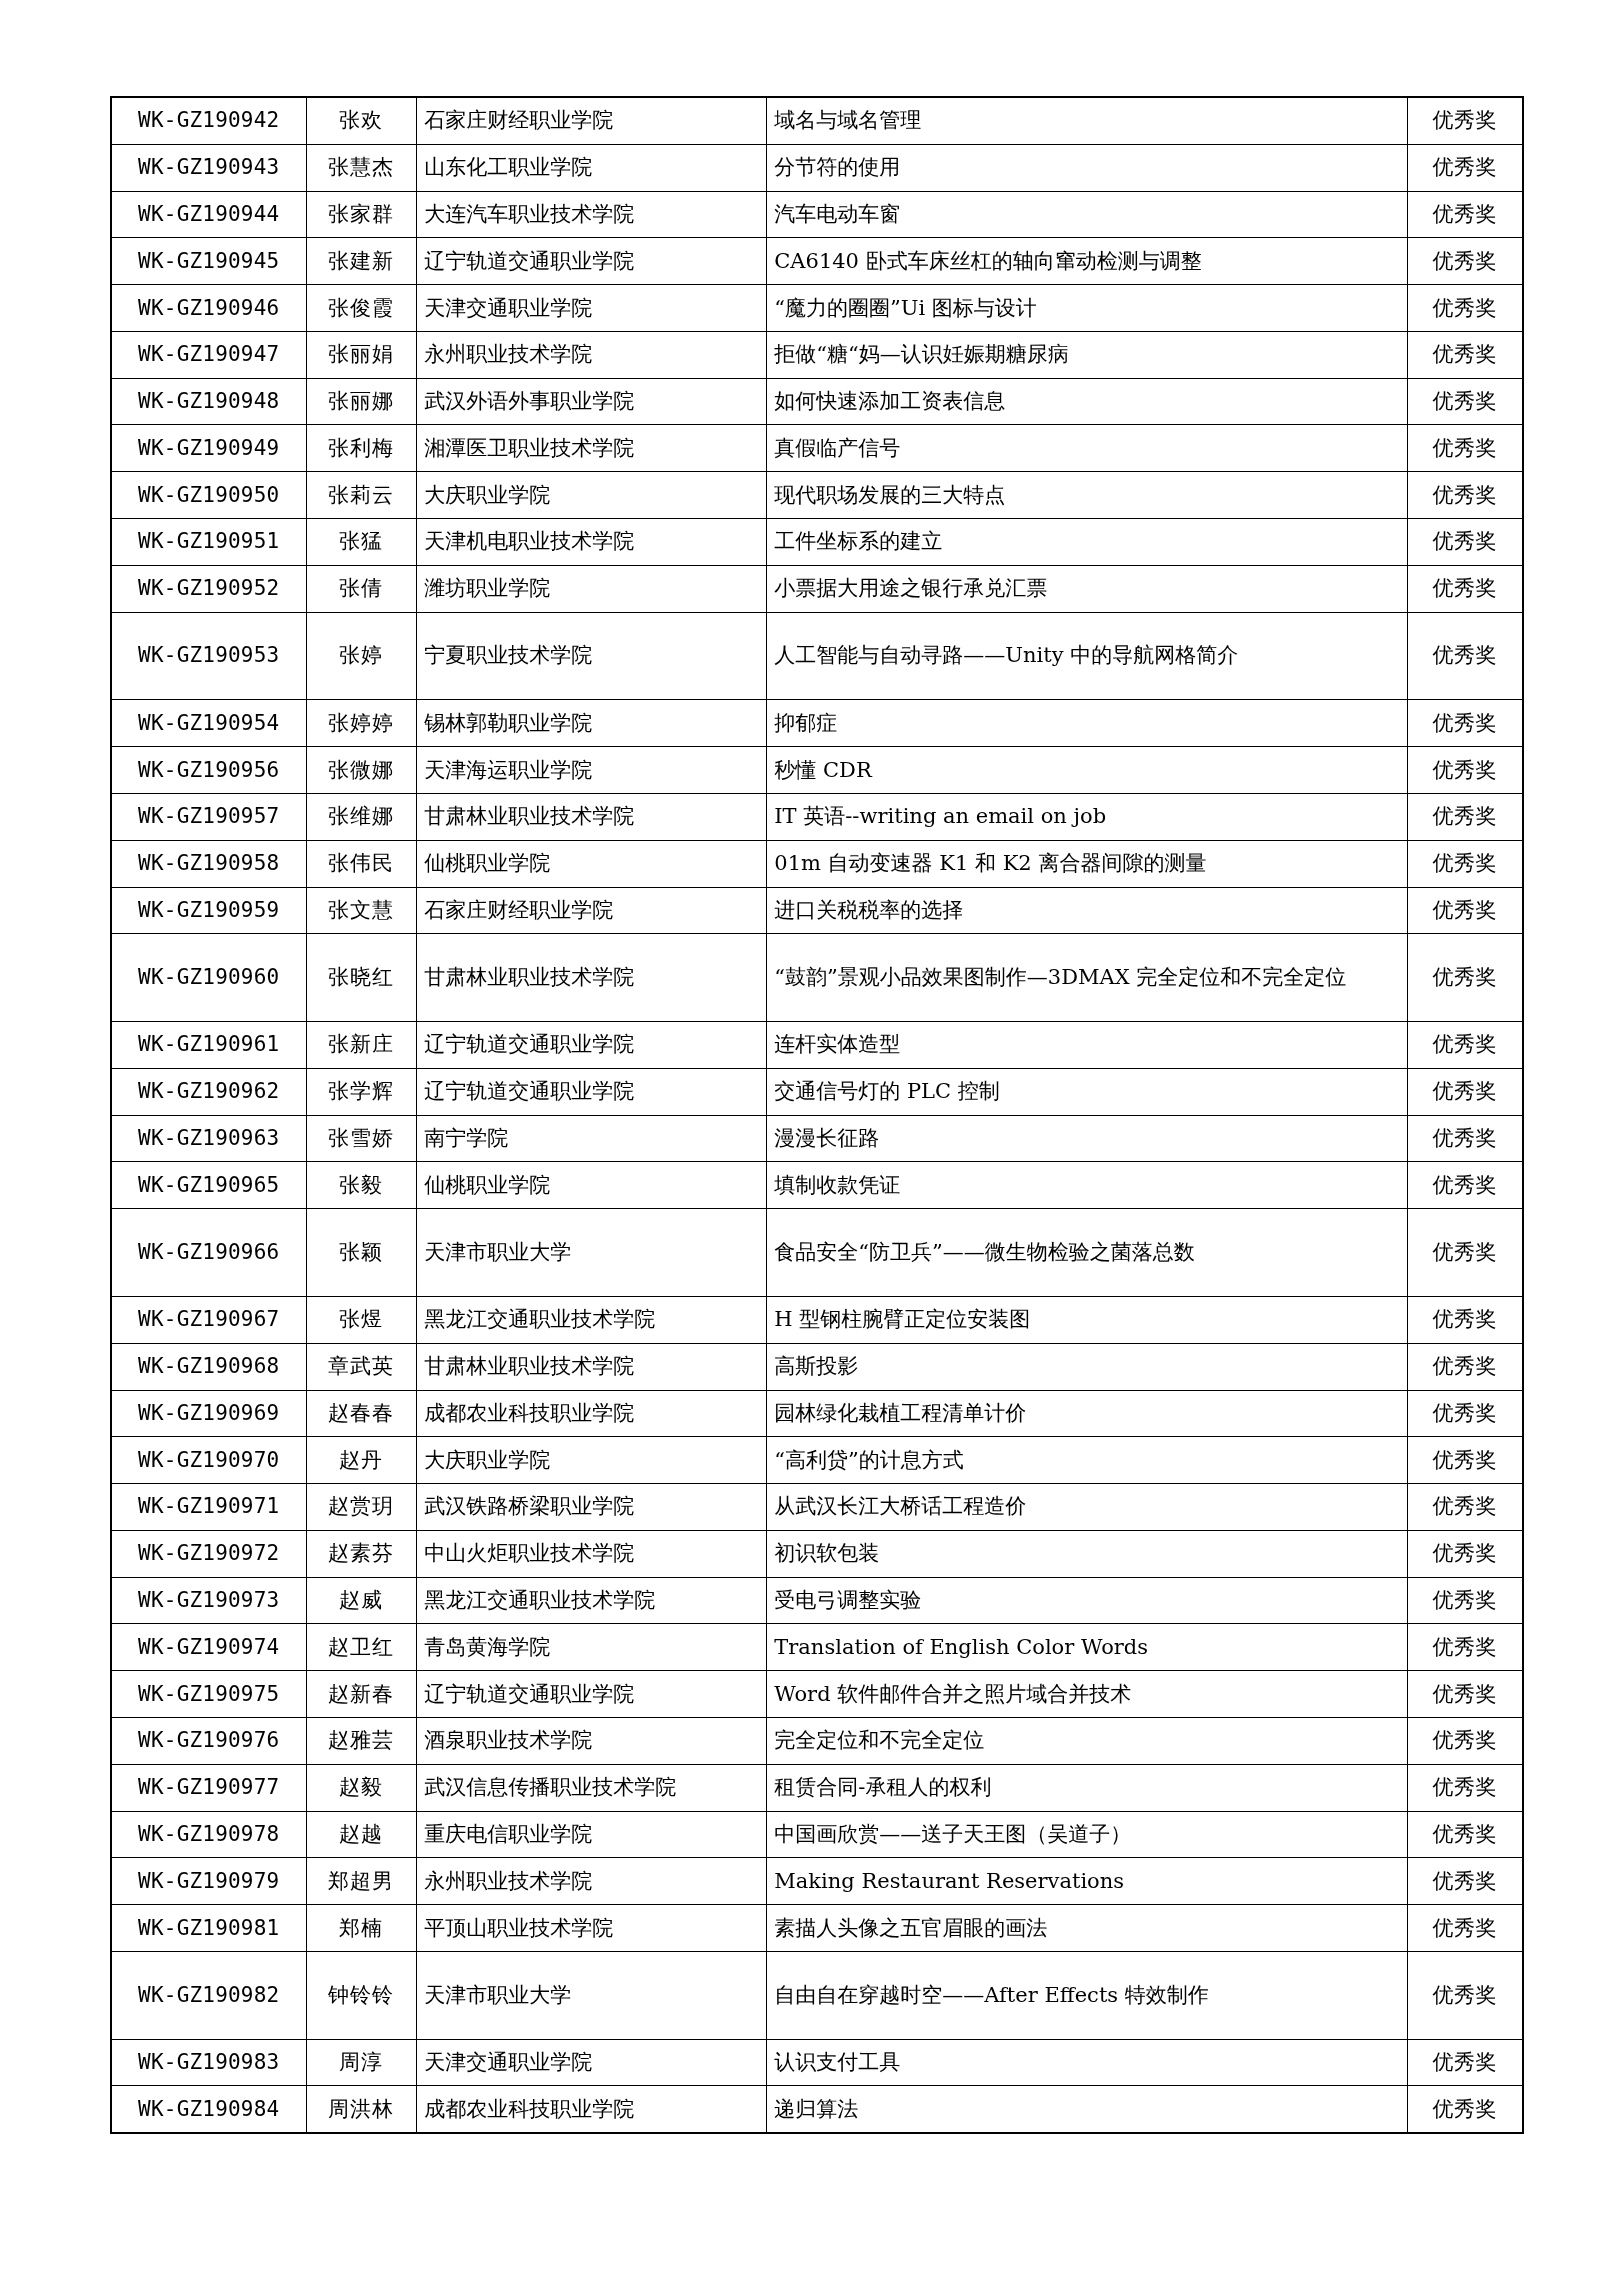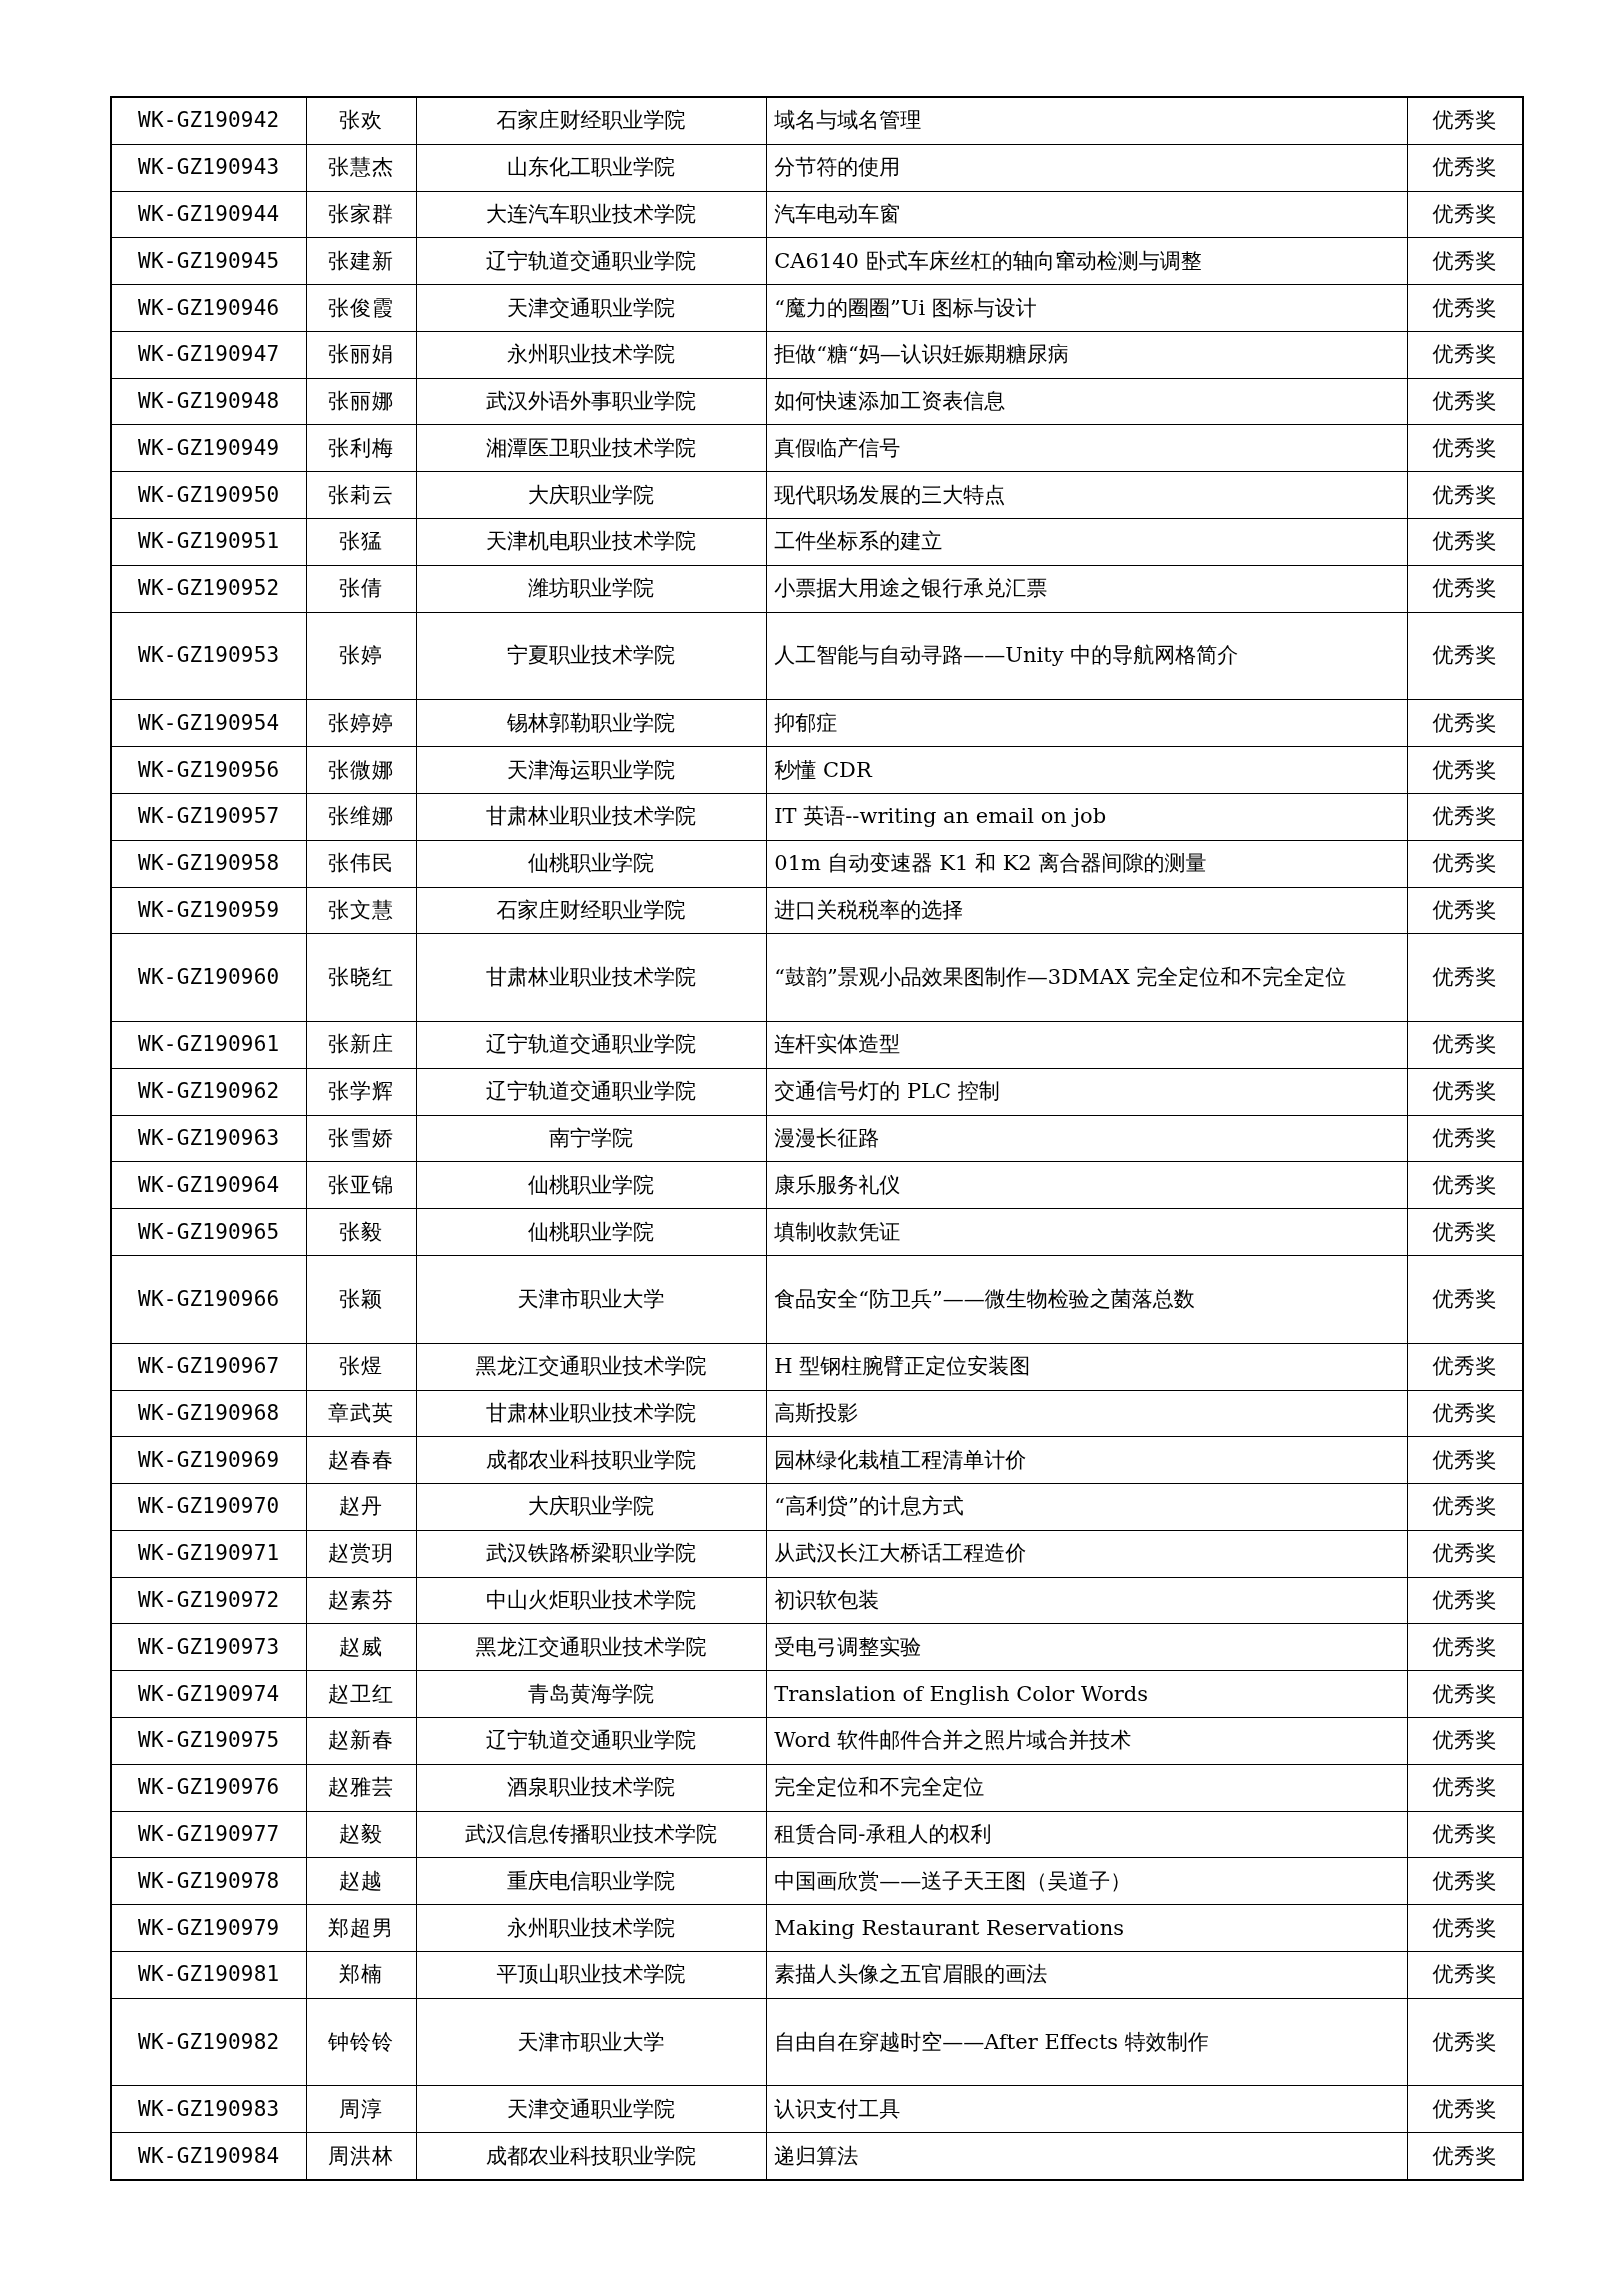--- a/index.html
+++ b/index.html
@@ -55,21 +55,21 @@
     font-family: "DejaVu Sans Mono", "Liberation Mono", monospace;
     font-size: 19.6px;
     letter-spacing: 0.2px;
     white-space: nowrap;
   }
   td.name {
     text-align: center;
     letter-spacing: 1px;
   }
   td.school {
-    text-align: center;
+    text-align: left;
     padding-left: 11.8px;
   }
   td.title {
     text-align: left;
     padding-left: 10.8px;
     margin-left: 41px;
   }
   td.award {
     text-align: center;
     white-space: nowrap;
@@ -234,27 +234,20 @@
             <td class="award">优秀奖</td>
           </tr>
           <tr class="normal">
             <td class="code">WK-GZ190963</td>
             <td class="name">张雪娇</td>
             <td class="school">南宁学院</td>
             <td class="title">漫漫长征路</td>
             <td class="award">优秀奖</td>
           </tr>
           <tr class="normal">
-            <td class="code">WK-GZ190964</td>
-            <td class="name">张亚锦</td>
-            <td class="school">仙桃职业学院</td>
-            <td class="title">康乐服务礼仪</td>
-            <td class="award">优秀奖</td>
-          </tr>
-          <tr class="normal">
             <td class="code">WK-GZ190965</td>
             <td class="name">张毅</td>
             <td class="school">仙桃职业学院</td>
             <td class="title">填制收款凭证</td>
             <td class="award">优秀奖</td>
           </tr>
           <tr class="tall">
             <td class="code">WK-GZ190966</td>
             <td class="name">张颖</td>
             <td class="school">天津市职业大学</td>

